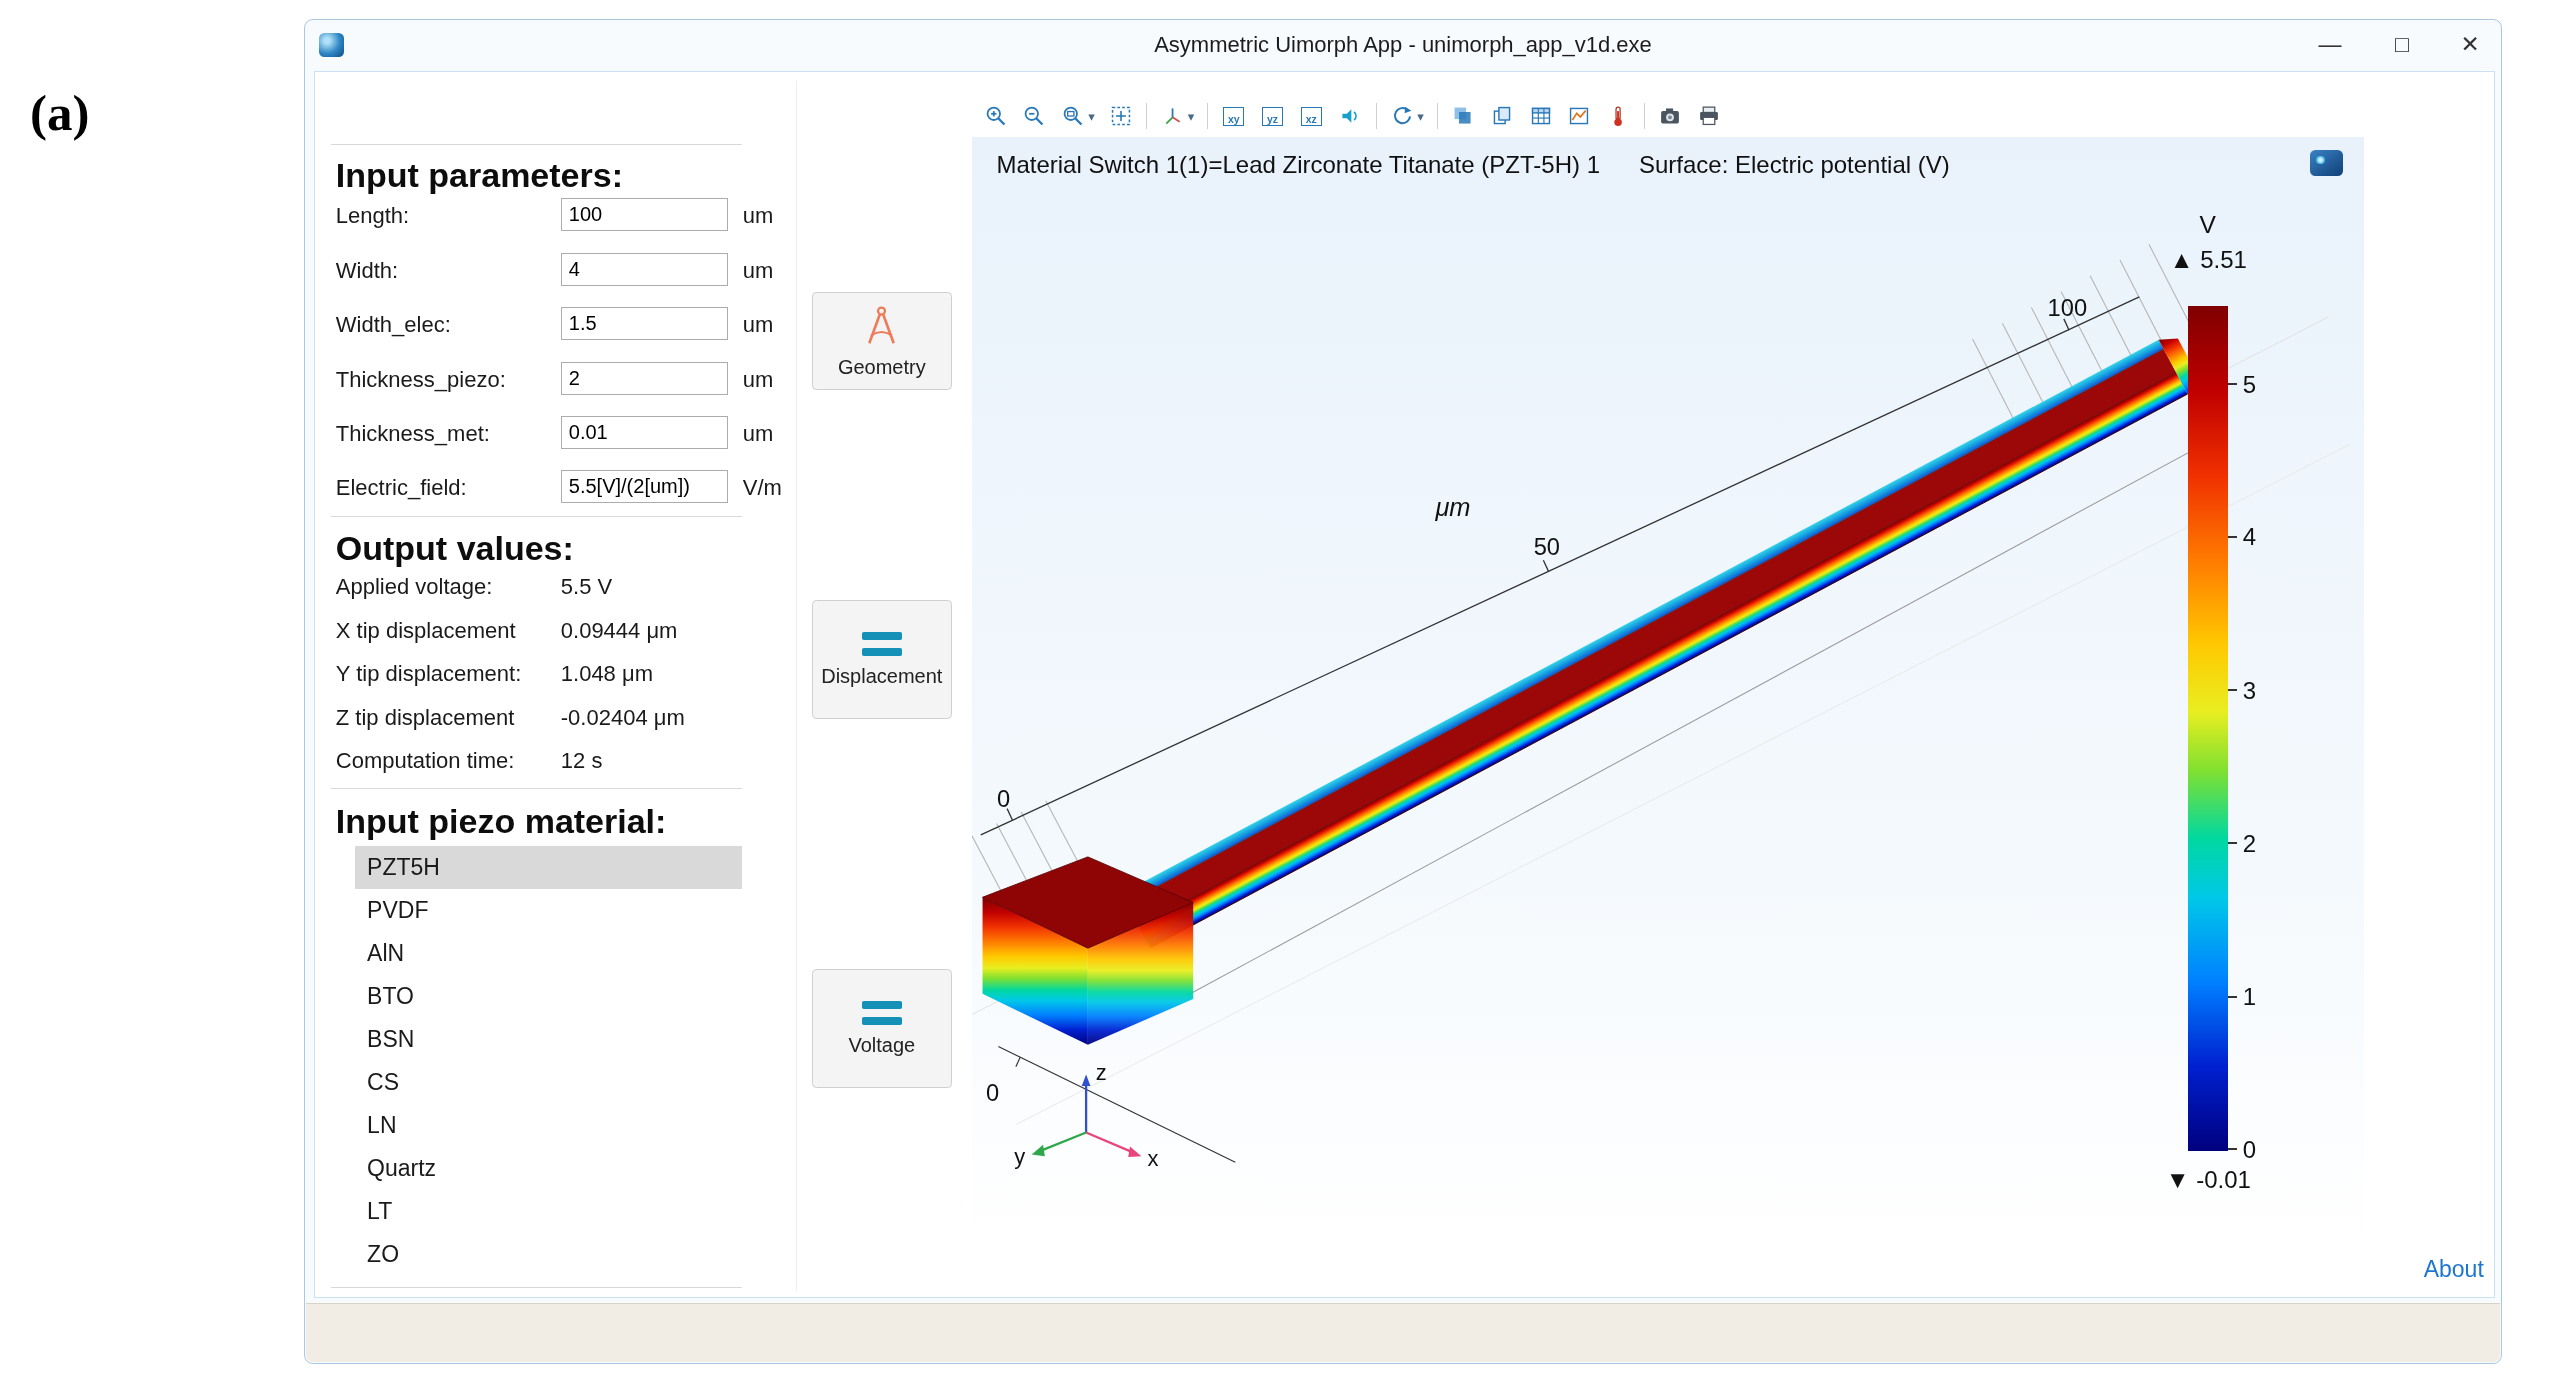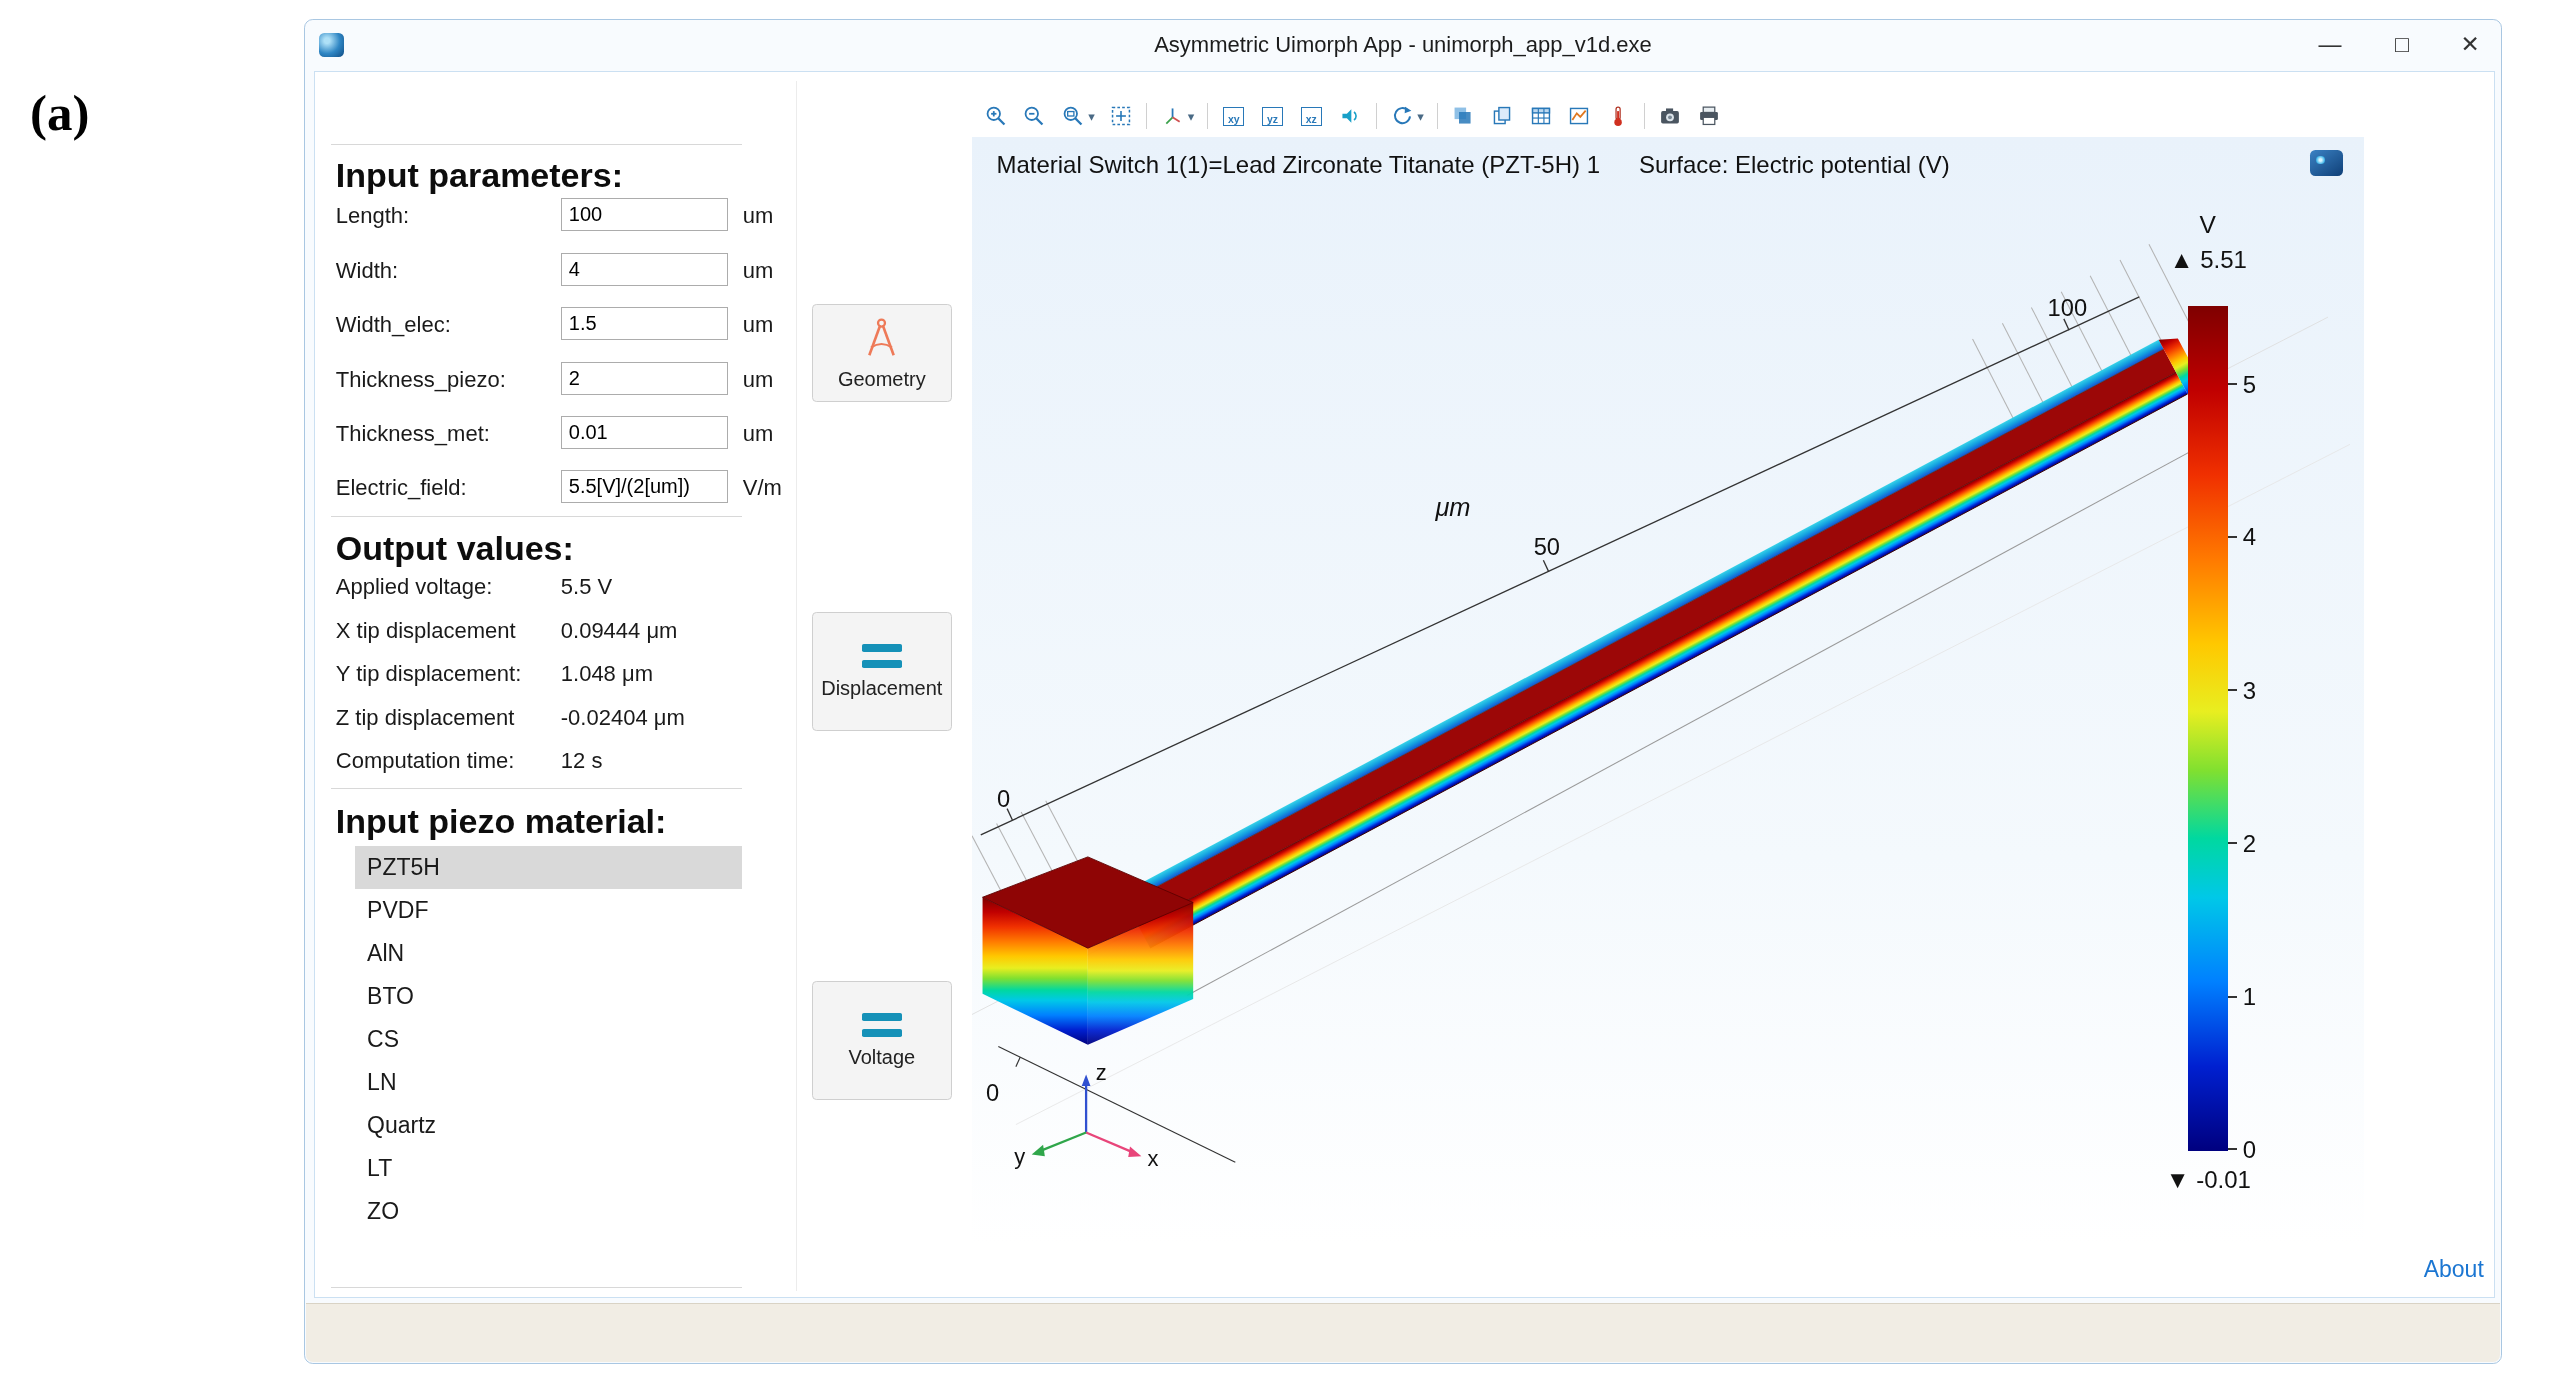--- a/index.html
+++ b/index.html
@@ -37,21 +37,21 @@
   .orow{position:absolute;left:21px;width:474px;height:30px;}
   .olabel{position:absolute;left:0;line-height:30px;font-size:22px;}
   .oval{position:absolute;left:225px;line-height:30px;font-size:22px;}
 
   #mat-list{position:absolute;left:16px;top:774px;width:411px;}
   .mitem{height:43px;line-height:43px;padding-left:12.3px;font-size:23px;cursor:pointer;margin-left:24px;}
   .mitem.selected{background:#d9d9d9;}
 
   .actbtn{position:absolute;left:497px;width:140px;background:#f4f4f4;border:0.9px solid #cfcfcf;
           border-radius:4.4px;display:flex;flex-direction:column;align-items:center;
-          justify-content:center;gap:8.8px;font-size:20px;color:#222;cursor:pointer;box-sizing:border-box;margin-top:12px;}
+          justify-content:center;gap:8.8px;font-size:20px;color:#222;cursor:pointer;box-sizing:border-box;}
   .eqicon{display:flex;flex-direction:column;gap:8px;}
   .eqicon i{display:block;width:40px;height:8px;background:#1591b8;border-radius:1.8px;}
 
   
   #graphics{position:absolute;left:657px;top:23px;width:1392px;height:1150px;background:#fff;}
   #gtoolbar{position:absolute;left:0;top:0;width:100%;height:42px;display:flex;align-items:center;
             gap:1.8px;padding-left:5.3px;box-sizing:border-box;background:#fff;}
   .tbtn{width:37px;height:35px;display:flex;align-items:center;justify-content:center;cursor:pointer;border-radius:3.5px;}
   .caret{font-size:13px;color:#4a6a85;width:12.3px;margin-left:-5.3px;cursor:pointer;}
   .tsep{width:0.9px;height:26px;background:#d0d0d0;margin:0 5.3px;}
@@ -159,20 +159,21 @@
     </div>
 
     <div class="sep-h" style="left:16px;top:716px;width:411px;"></div>
     <div class="heading" style="top:730px;">Input piezo material:</div>
 
     <div id="mat-list">
       <div class="mitem selected">PZT5H</div>
       <div class="mitem">PVDF</div>
       <div class="mitem">AlN</div>
       <div class="mitem">BTO</div>
+      <div class="mitem">BSN</div>
       <div class="mitem">CS</div>
       <div class="mitem">LN</div>
       <div class="mitem">Quartz</div>
       <div class="mitem">LT</div>
       <div class="mitem">ZO</div>
     </div>
     <div class="sep-h" style="left:16px;top:1215px;width:411px;"></div>
     <div class="sep-v" style="left:481px;top:8.8px;height:1210px;"></div>
 
     <div class="actbtn" style="top:220px;height:98px;">

